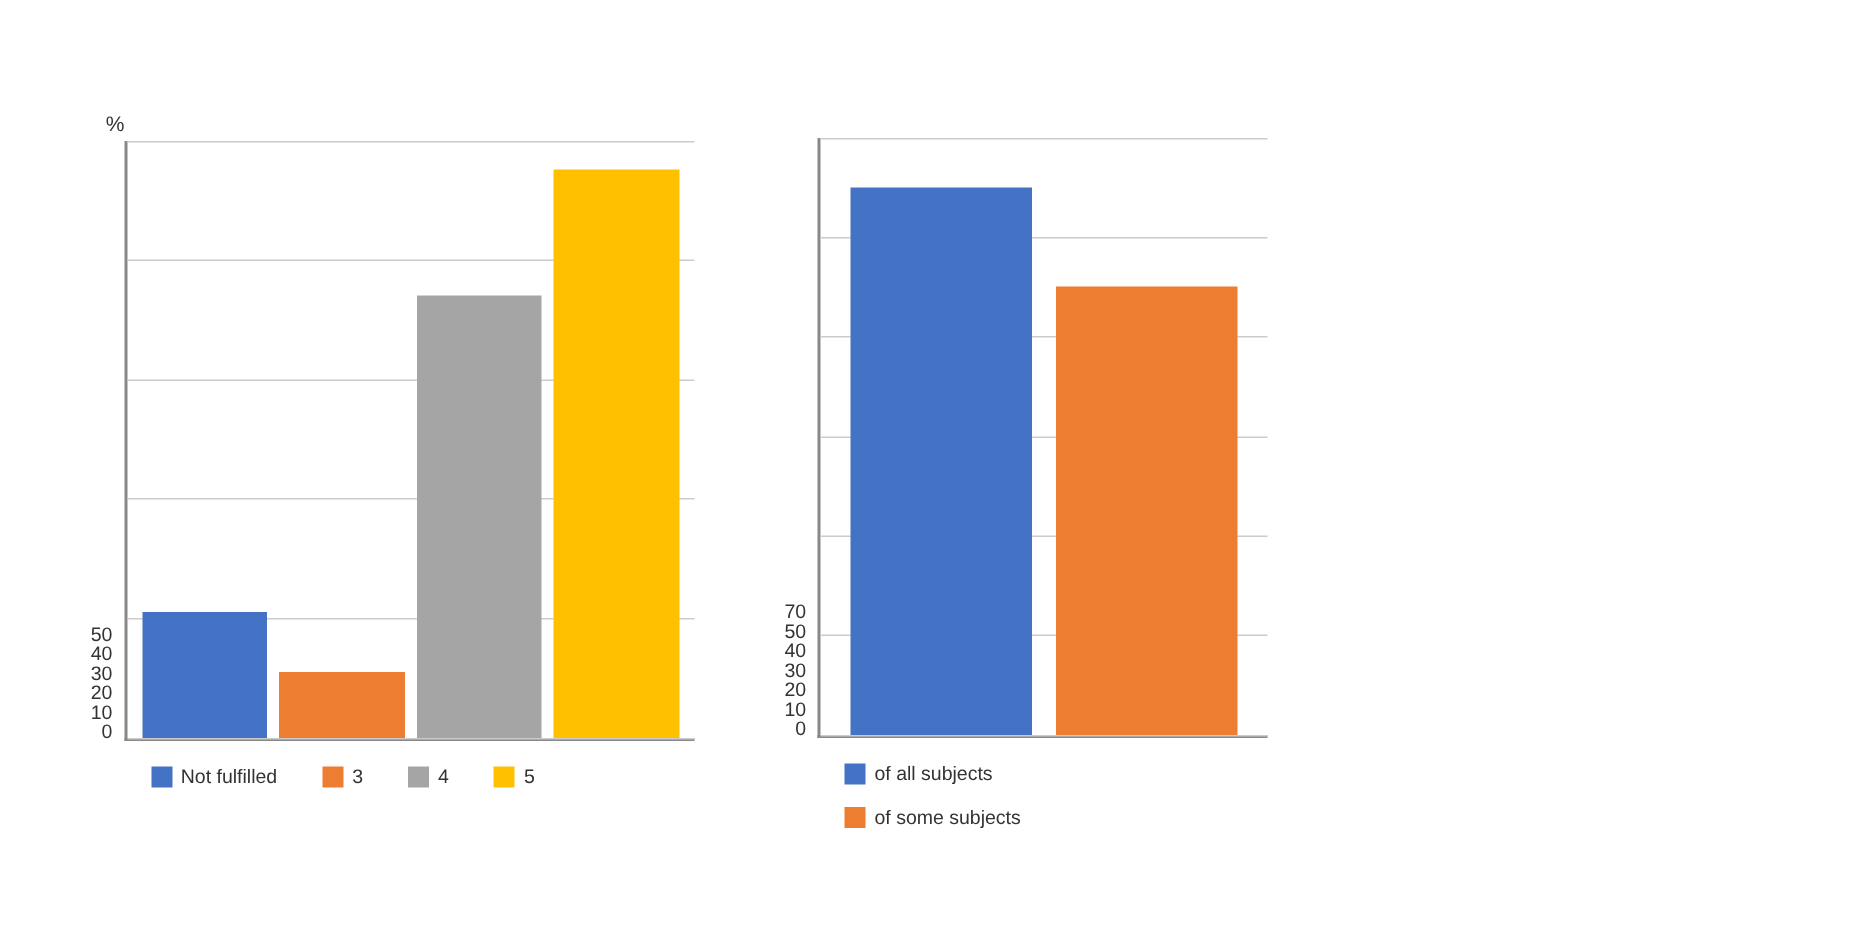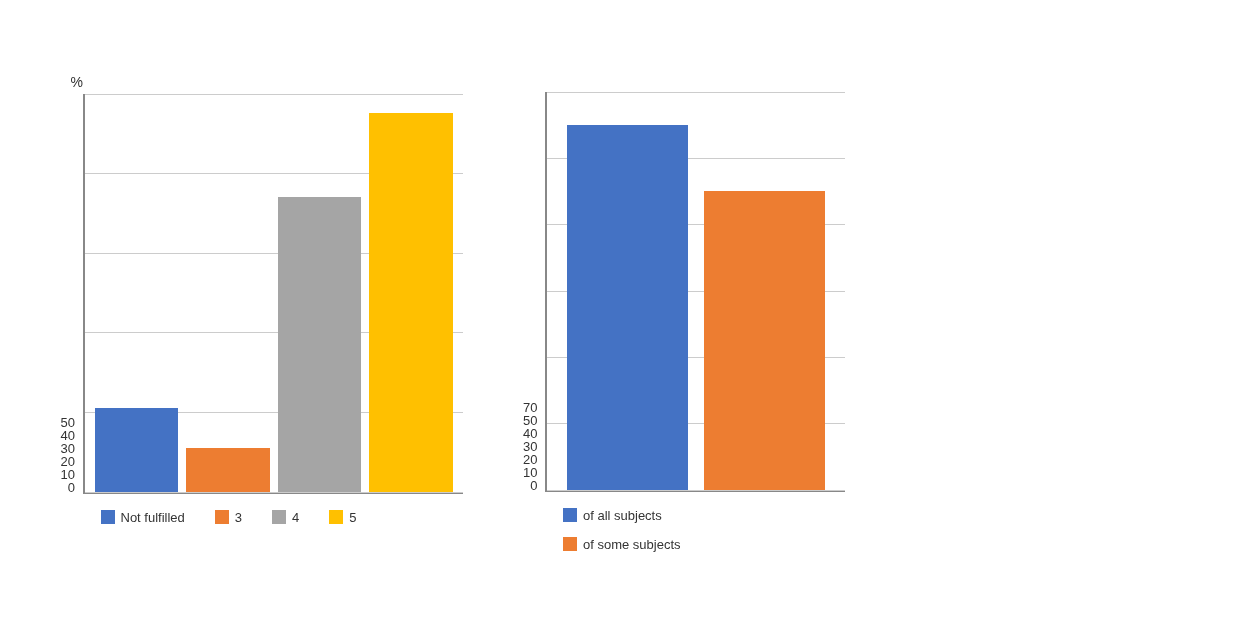--- a/index.html
+++ b/index.html
@@ -89,21 +89,21 @@
       display: flex;
       flex-direction: row;
       flex-wrap: wrap;
       gap: 6px 30px;
       margin-top: 16px;
       padding-left: 40px;
     }
     .legend-item {
       display: flex;
       flex-direction: row;
-      align-items: flex-start;
+      align-items: flex-end;
       gap: 6px;
     }
     .legend-box {
       width: 14px;
       height: 14px;
       flex-shrink: 0;
     }
     .legend-label {
       font-size: 13px;
       color: #333;

